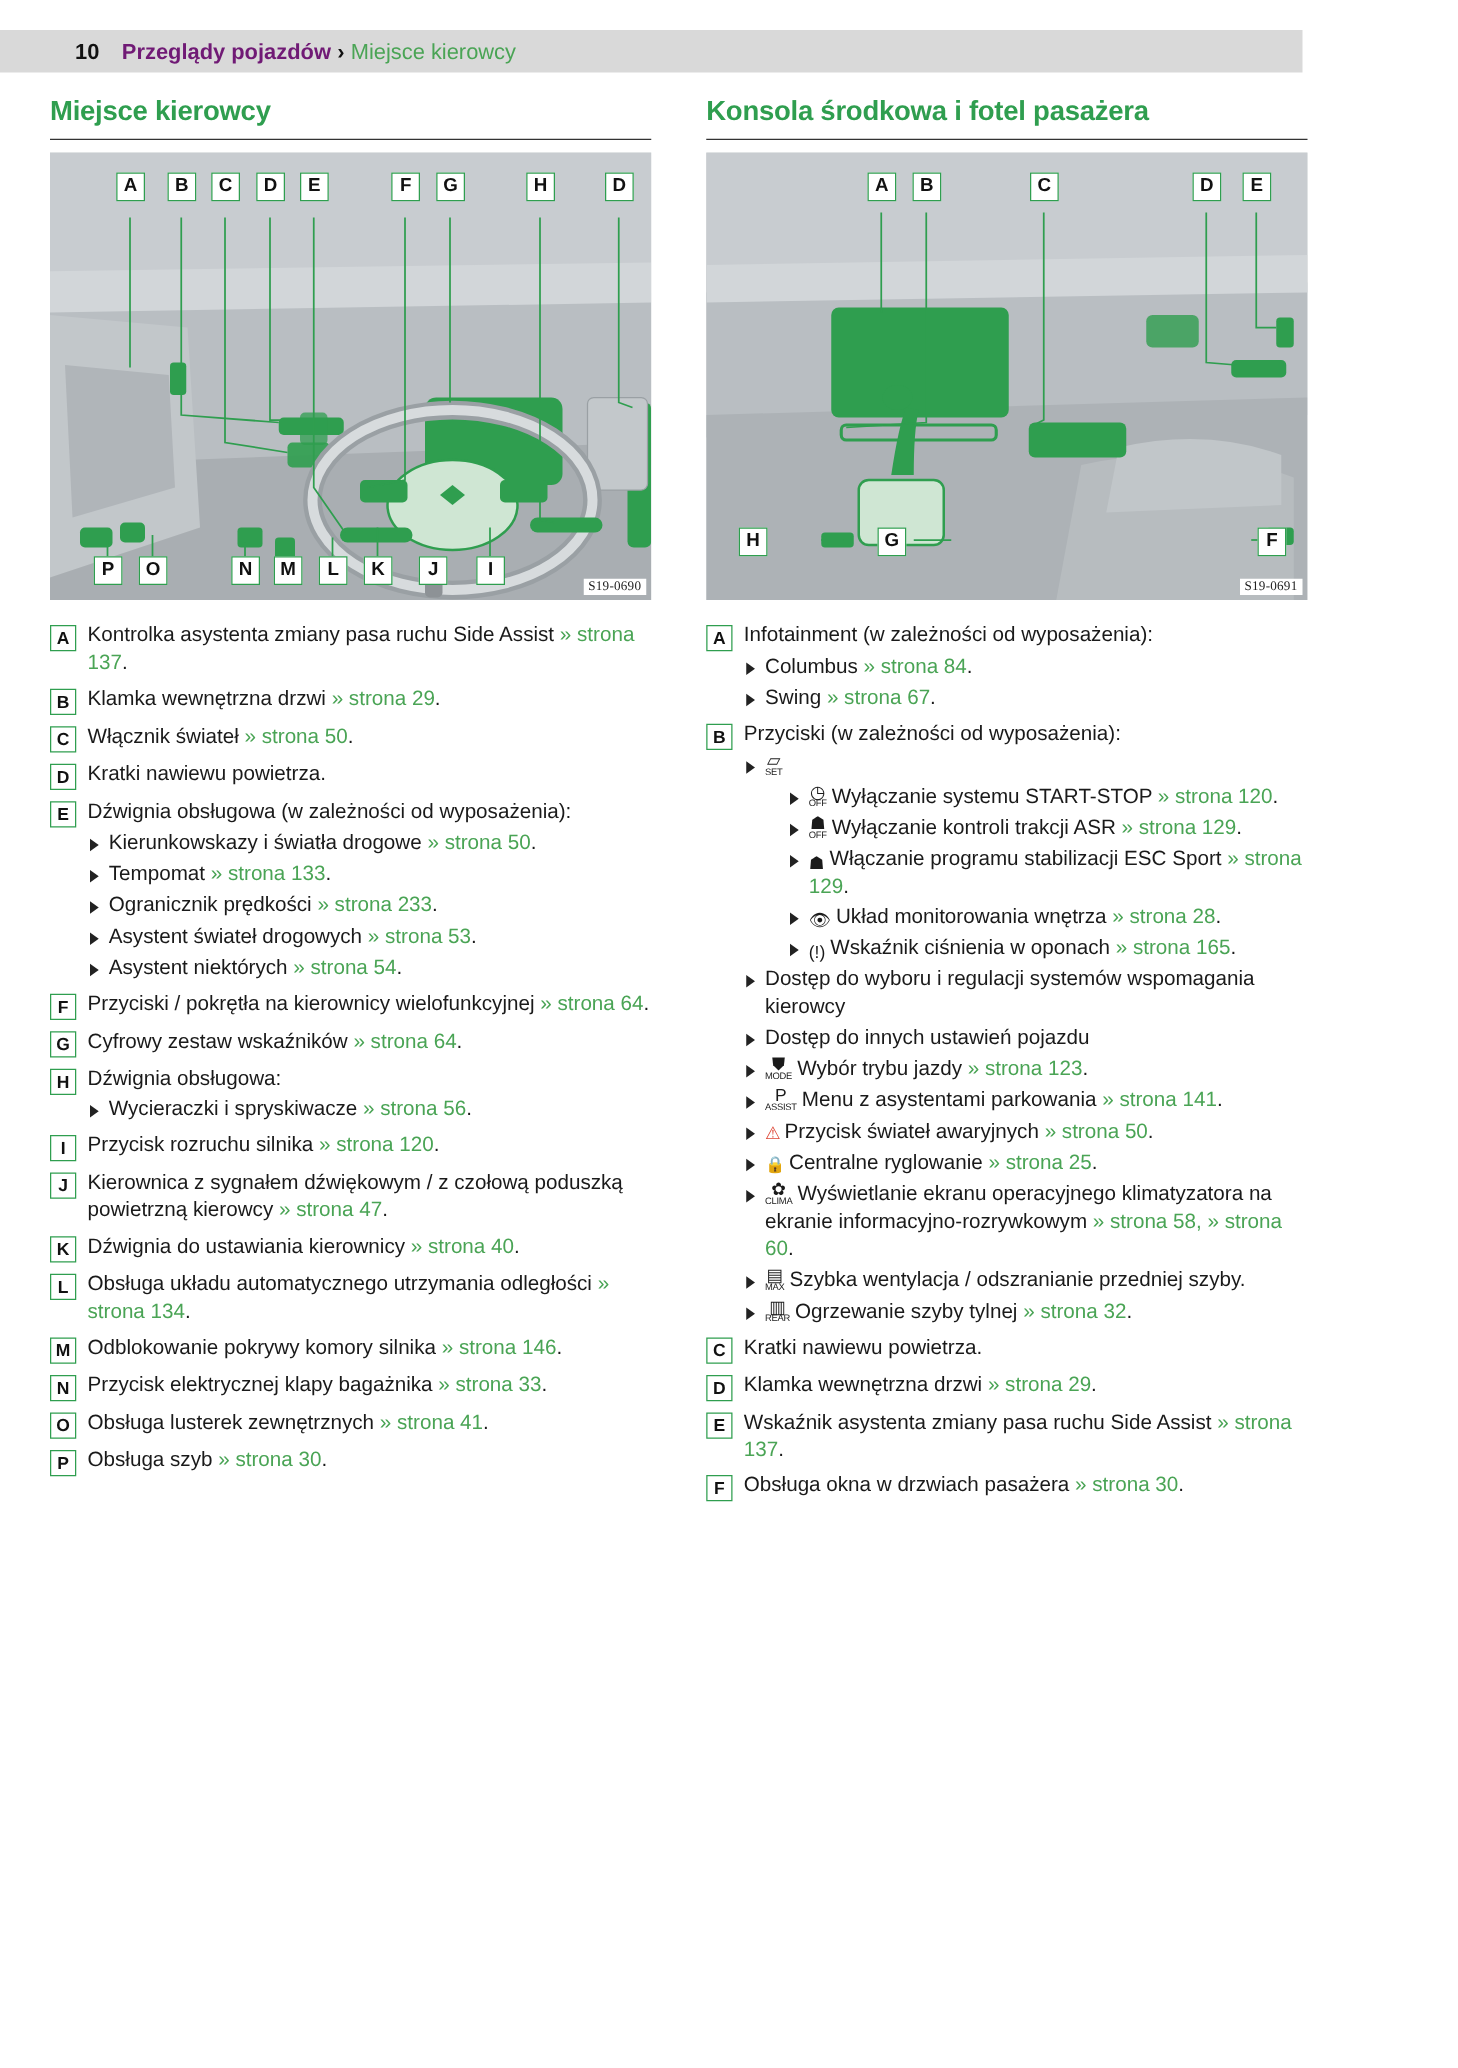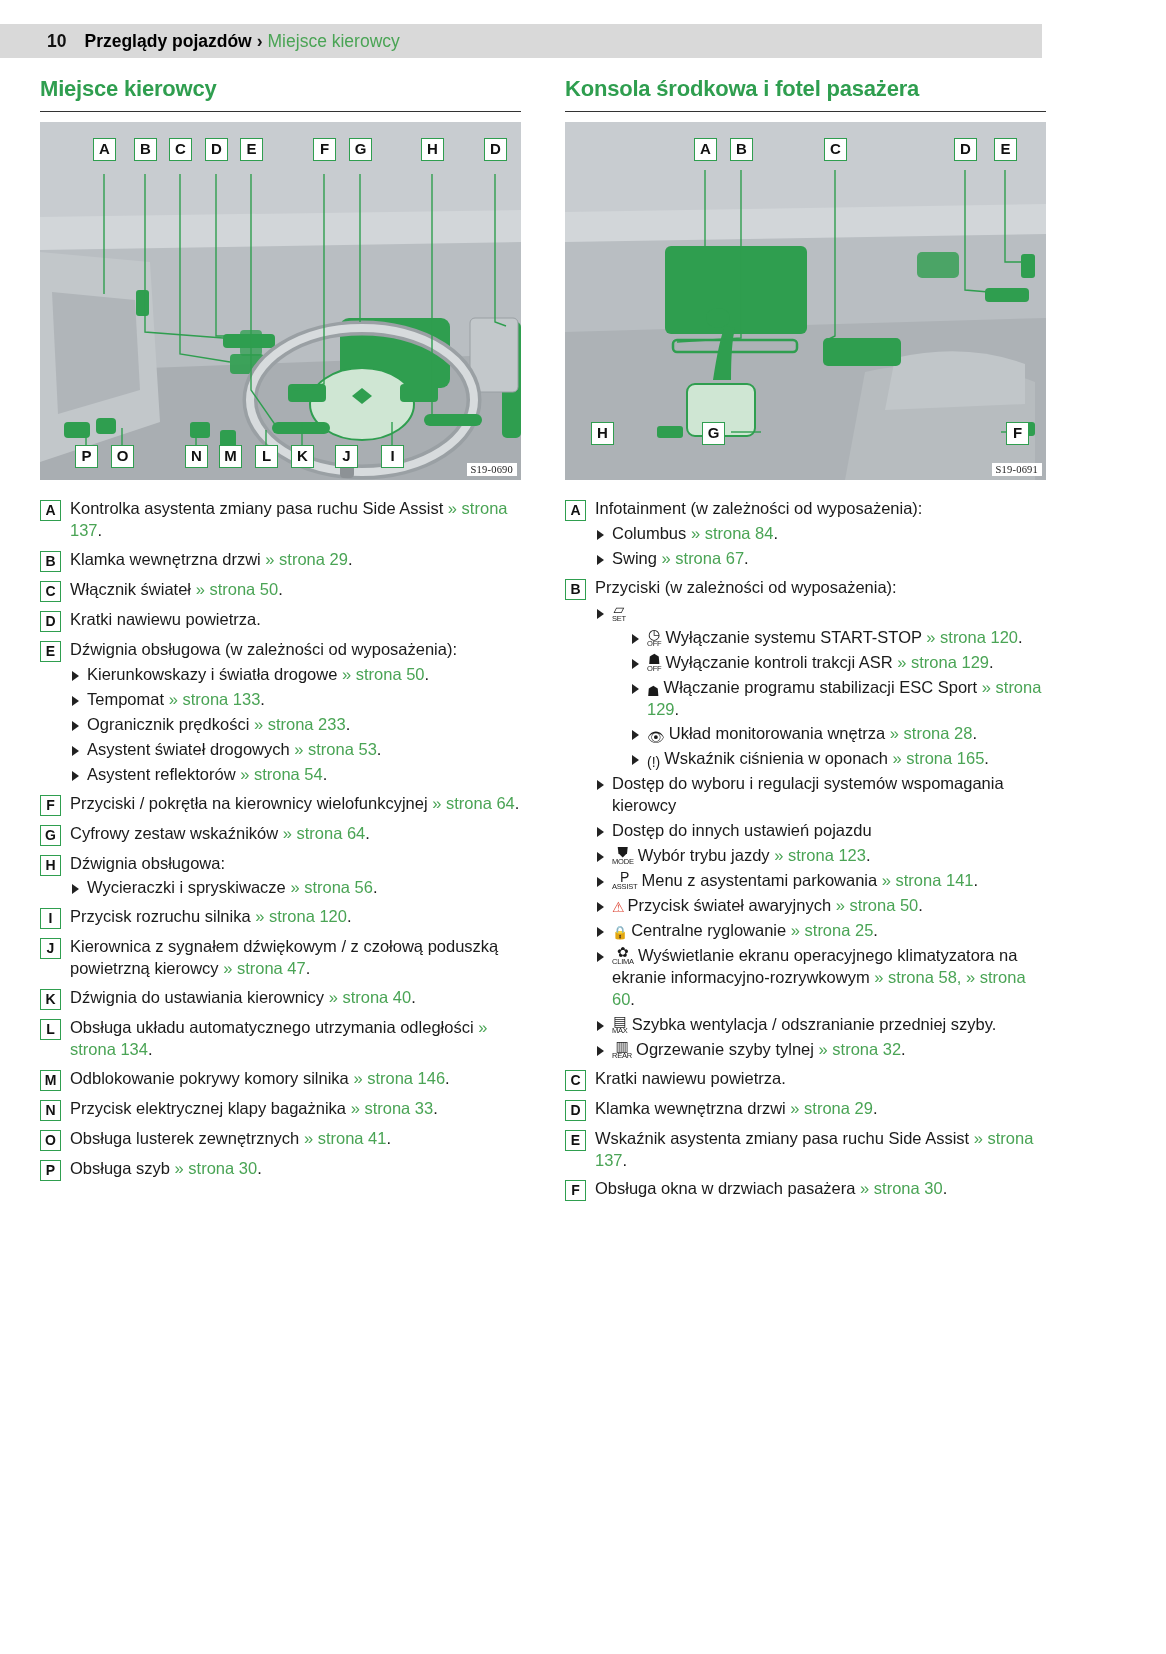--- a/index.html
+++ b/index.html
@@ -11,25 +11,25 @@
     color: #1a1a1a;
   }
   .page { position: relative; width: 1166px; height: 1654px; }
 
   
   .header-bar {
     position: absolute; top: 24px; left: 0;
     width: 1042px; height: 34px;
     background: #d9d9d9;
     display: flex; align-items: center;
-    padding-left: 47px;
+    padding-left: 60px;
     font-size: 17.5px;
   }
   .header-bar .pagenum { font-weight: bold; color: #111; margin-right: 18px; }
-  .header-bar .crumb1 { font-weight: bold; color: #000000; }
+  .header-bar .crumb1 { font-weight: bold; color: #701a75; }
   .header-bar .crumb-sep { font-weight: bold; color: #111; margin: 0 5px; }
   .header-bar .crumb2 { color: #4aa455; }
 
   
   .columns {
     position: absolute; top: 76px; left: 40px;
     width: 1086px;
     display: flex; gap: 44px;
   }
   .col { width: 481px; }
@@ -239,21 +239,21 @@
 
         <li>
           <span class="marker">E</span>
           <span class="body">
             <span>Dźwignia obsługowa (w zależności od wyposażenia):</span>
             <ul class="sub">
               <li><span>Kierunkowskazy i światła drogowe </span><span class="ref">» strona 50</span><span>.</span></li>
               <li><span>Tempomat </span><span class="ref">» strona 133</span><span>.</span></li>
               <li><span>Ogranicznik prędkości </span><span class="ref">» strona 233</span><span>.</span></li>
               <li><span>Asystent świateł drogowych </span><span class="ref">» strona 53</span><span>.</span></li>
-              <li><span>Asystent reflektorów </span><span class="ref">» strona 54</span><span>.</span></li>
+              <li><span>Asystent niektórych </span><span class="ref">» strona 54</span><span>.</span></li>
             </ul>
           </span>
         </li>
 
         <li>
           <span class="marker">F</span>
           <span class="body"><span>Przyciski / pokrętła na kierownicy wielofunkcyjnej </span><span class="ref">» strona 64</span><span>.</span></span>
         </li>
 
         <li>

